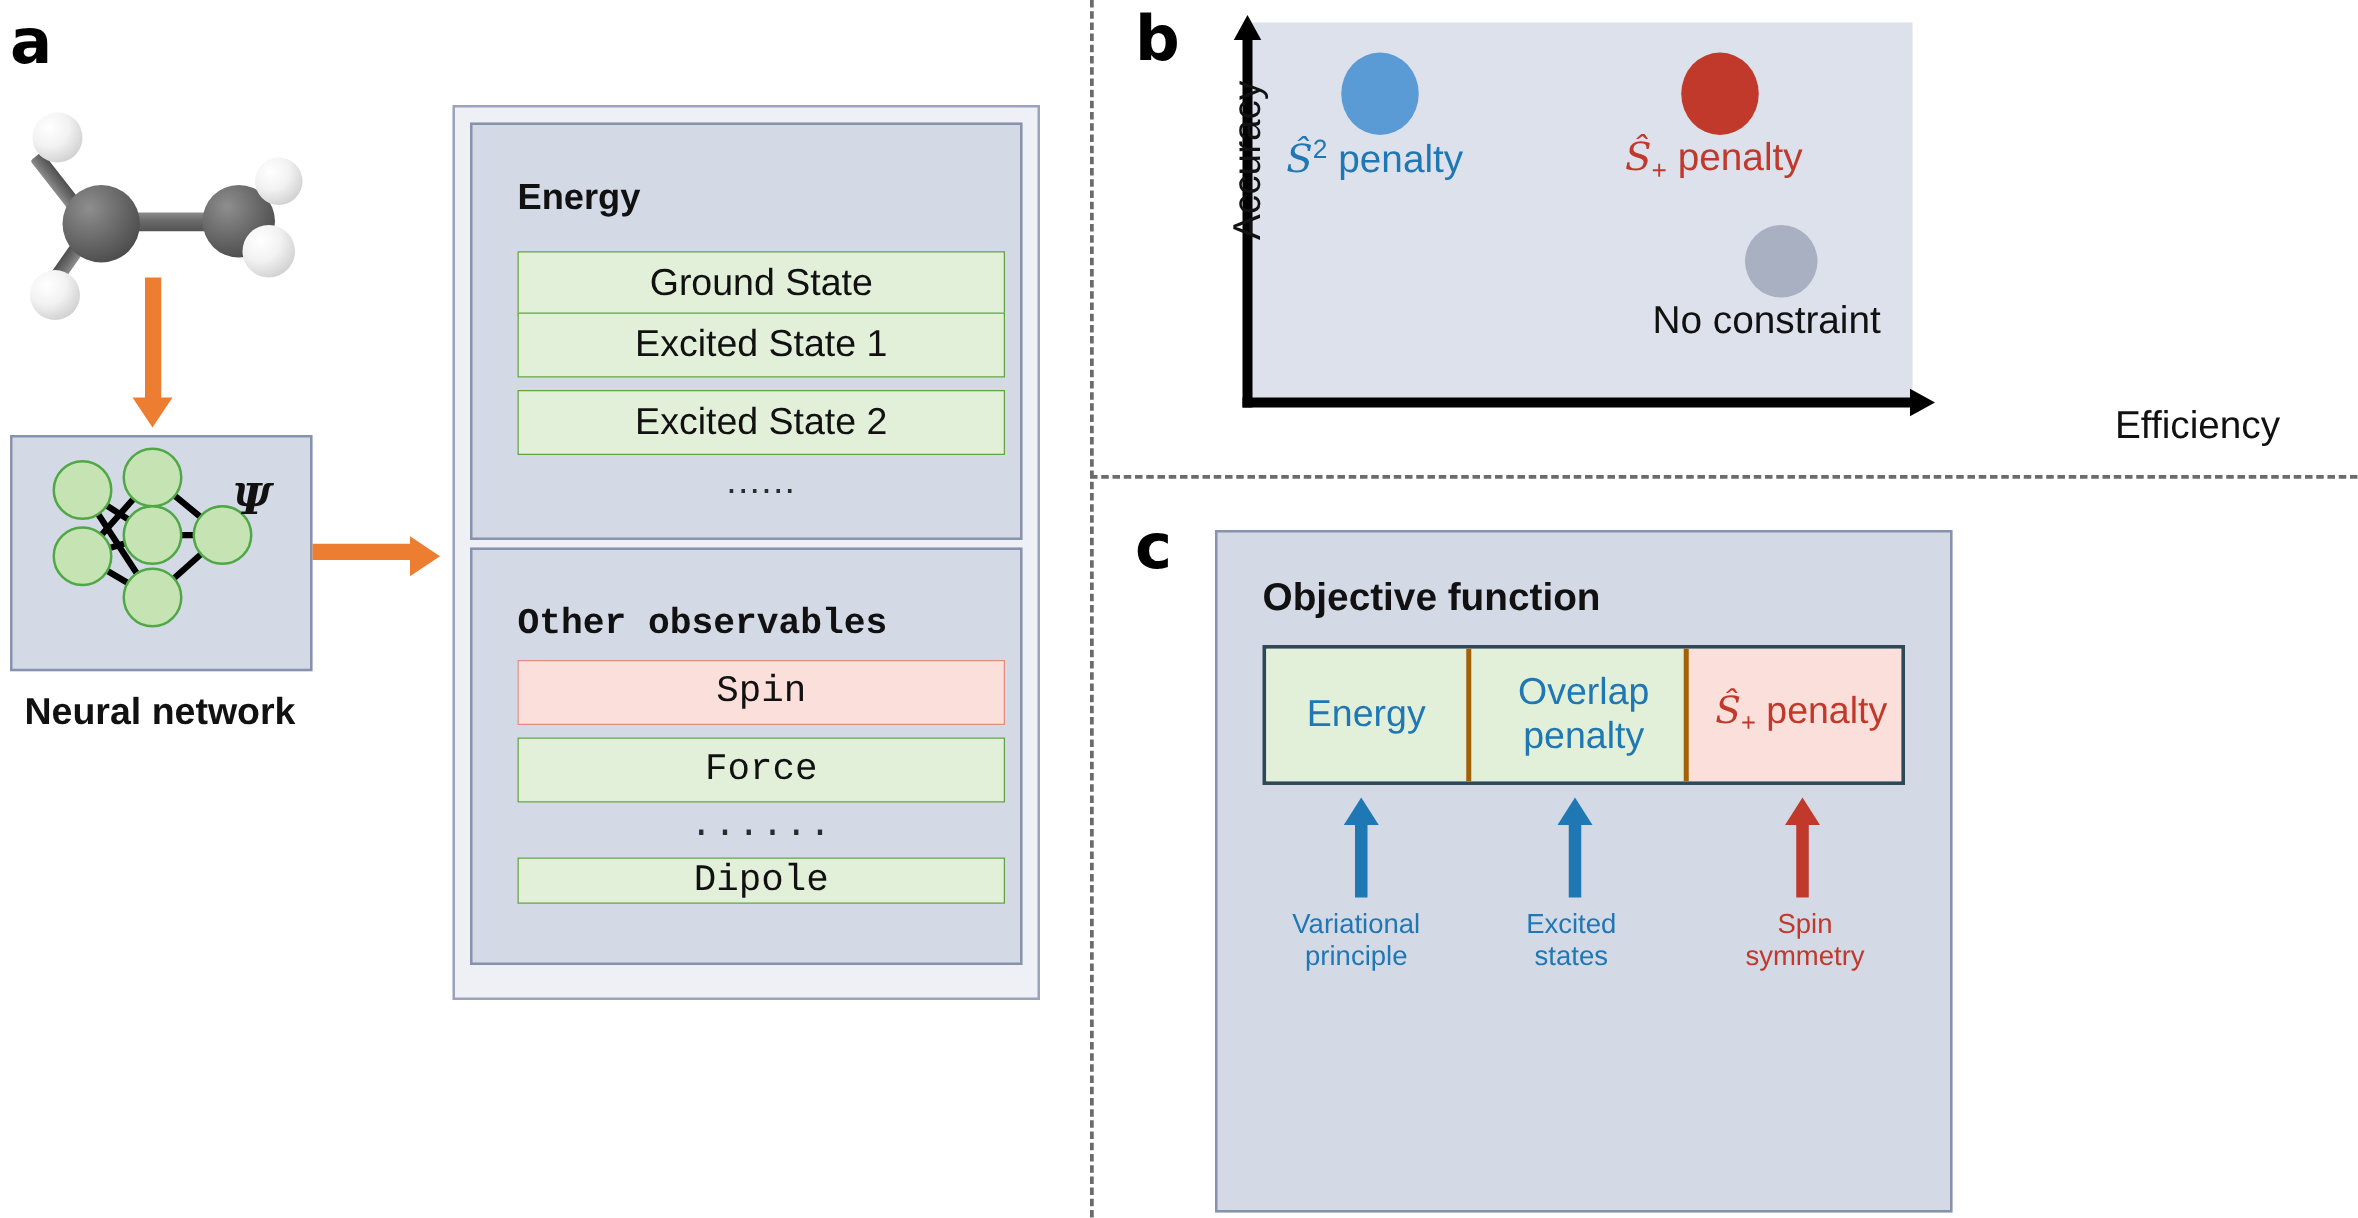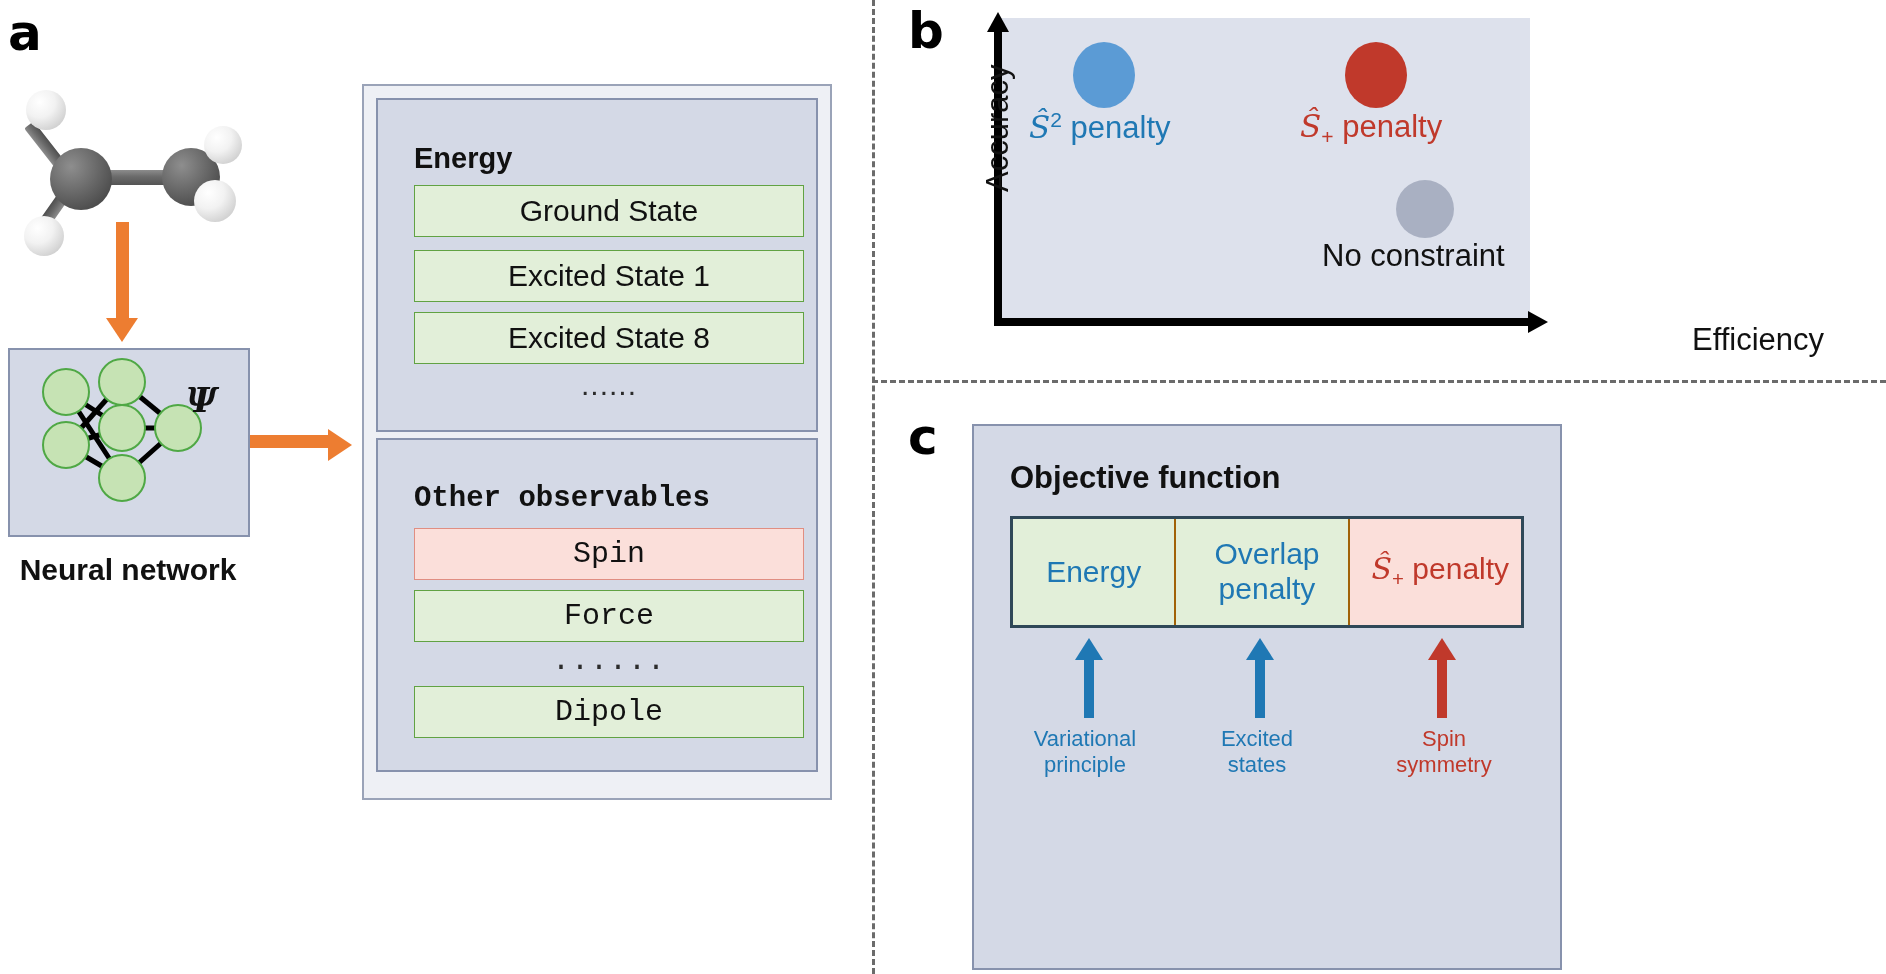--- a/index.html
+++ b/index.html
@@ -61,21 +61,21 @@
   .dot-label{position:absolute;font-size:31px;white-space:nowrap;}
 
   
   .obj-panel{position:absolute;background:#d4d9e6;border:2px solid #8792ad;}
   .obj-title{position:absolute;font-weight:bold;font-size:31px;color:#111;}
   .obj-row{position:absolute;display:flex;border:3px solid #2f4858;box-sizing:border-box;}
   .obj-cell{flex:1;display:flex;align-items:center;justify-content:center;text-align:center;
             font-size:30px;line-height:1.16;box-sizing:border-box;padding:4px 6px;}
   .obj-cell.green{background:#e2efd9;color:#1f78b4;}
   .obj-cell.pink{background:#fbdfda;color:#c0392b;}
-  .obj-cell + .obj-cell{border-left:2px solid #a16207;padding-left:16px;}
+  .obj-cell + .obj-cell{border-left:4px solid #a16207;padding-left:16px;}
   .c-arrow-shaft{position:absolute;}
   .c-arrow-head{position:absolute;width:0;height:0;}
   .c-label{position:absolute;text-align:center;font-size:22px;line-height:1.2;white-space:pre-line;}
   .hat{font-family:"DejaVu Serif","Liberation Serif",serif;font-style:italic;}
   sup.sm{font-size:0.68em;vertical-align:super;}
   sub.sm{font-size:0.68em;vertical-align:sub;}
 </style>
 </head>
 <body>
 
@@ -133,32 +133,32 @@
     <div>Neural network</div>
   </div>
 
   <div class="arrow-shaft" style="left:250px;top:435px;width:82px;height:13px;"></div>
   <div class="arrow-head right" style="left:328px;top:429px;"></div>
 
   <div class="outer-panel" style="left:362px;top:84px;width:466px;height:712px;">
 
     <div class="obs-group" style="left:12px;top:12px;width:438px;height:330px;">
       <div class="obs-title" style="left:36px;top:42px;">Energy</div>
-      <div class="chip green" style="left:36px;top:85px;width:390px;height:52px;">Ground State</div>
+      <div class="chip green" style="left:36px;top:101px;width:390px;height:52px;">Ground State</div>
       <div class="chip green" style="left:36px;top:150px;width:390px;height:52px;">Excited State 1</div>
-      <div class="chip green" style="left:36px;top:212px;width:390px;height:52px;">Excited State 8</div>
+      <div class="chip green" style="left:36px;top:212px;width:390px;height:52px;">Excited State 2</div>
       <div class="dots" style="left:36px;top:268px;width:390px;">......</div>
     </div>
 
     <div class="obs-group" style="left:12px;top:352px;width:438px;height:330px;font-family:Liberation Mono, monospace;">
       <div class="obs-title" style="left:36px;top:42px;">Other observables</div>
       <div class="chip pink" style="left:36px;top:88px;width:390px;height:52px;">Spin</div>
       <div class="chip green" style="left:36px;top:150px;width:390px;height:52px;">Force</div>
       <div class="dots" style="left:36px;top:204px;width:390px;">......</div>
-      <div class="chip green" style="left:36px;top:246px;width:390px;height:52px;">Dipole</div>
+      <div class="chip green" style="left:36px;top:246px;width:390px;height:37px;">Dipole</div>
     </div>
   </div>
 
   <div class="vsep" style="left:872px;top:0px;height:974px;"></div>
   <div class="hsep" style="left:872px;top:380px;width:1014px;"></div>
 
   <div class="panel-letter" style="left:908px;top:6px;">b</div>
 
   <div class="plot-area" style="left:1000px;top:18px;width:530px;height:302px;"></div>
 

